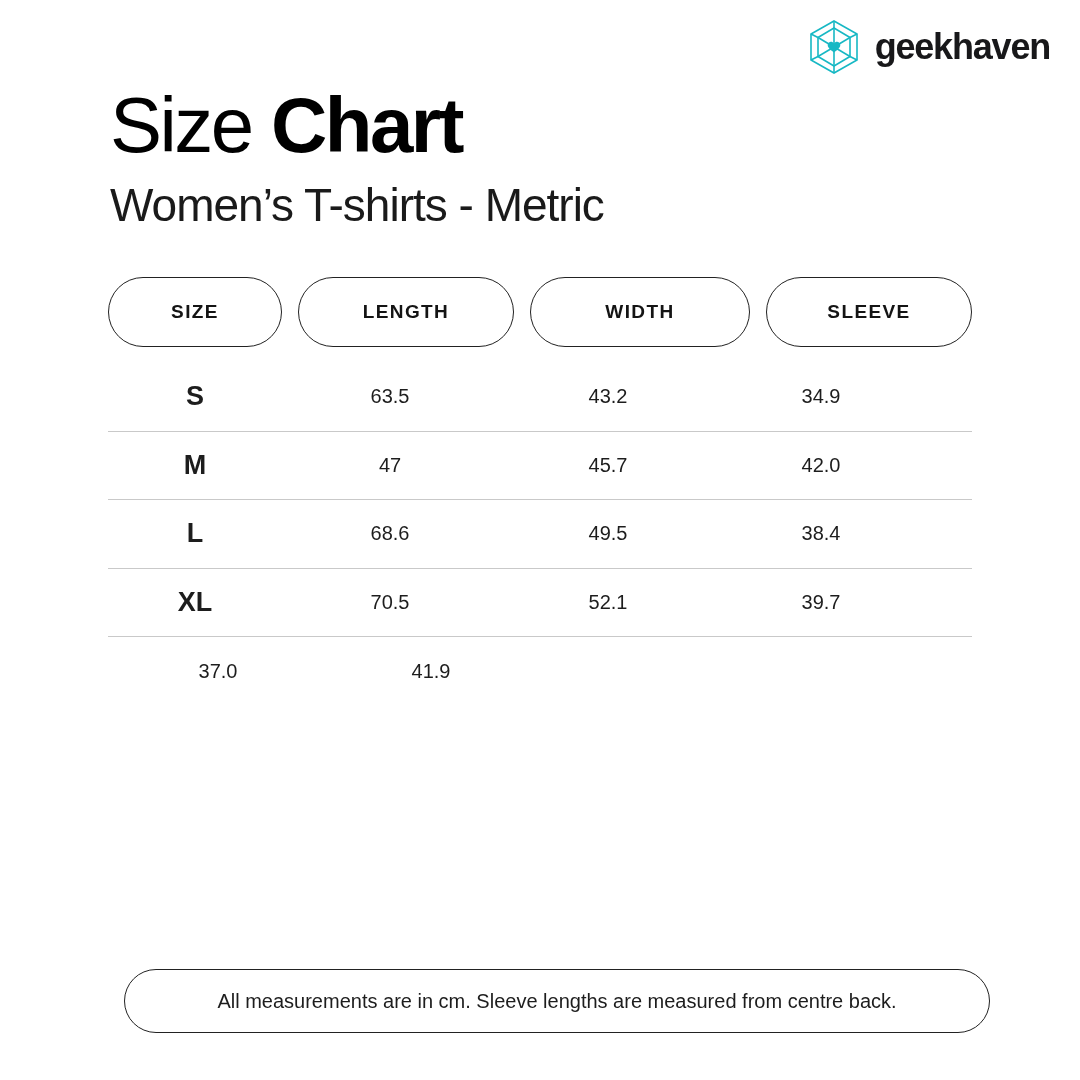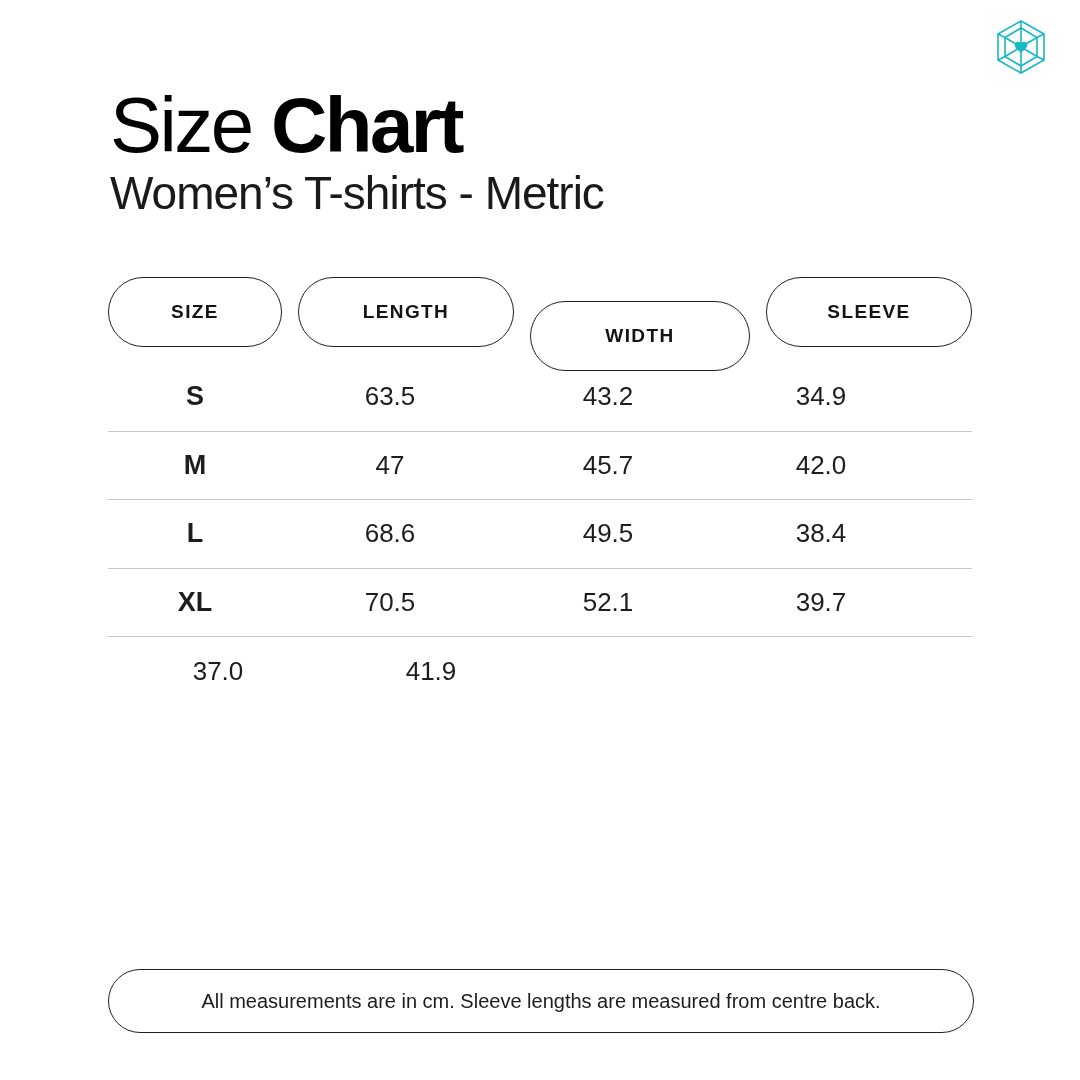--- a/index.html
+++ b/index.html
@@ -49,20 +49,21 @@
   .title {
     font-size: 78px;
     line-height: 1.02;
     letter-spacing: -2.5px;
     font-weight: 400;
     color: #000000;
     white-space: nowrap;
   }
   .title .strong { font-weight: bold; }
   .subtitle {
+    margin-top: 12px;
     font-size: 46px;
     letter-spacing: -1px;
     font-weight: 400;
     color: #1a1a1a;
     white-space: nowrap;
   }
 
   
   .header-row {
     position: absolute;
@@ -80,55 +81,55 @@
     display: flex;
     align-items: center;
     justify-content: center;
     font-size: 19px;
     font-weight: bold;
     letter-spacing: 1.4px;
     color: #141414;
     background: #fff;
   }
   .pill.w-length { width: 216px; }
-  .pill.w-width  { width: 220px; margin-top: 24px; }
+  .pill.w-width  { width: 220px; }
   .pill.w-sleeve { width: 206px; }
 
   
   .table {
     position: absolute;
     left: 108px;
     top: 363px;
     width: 864px;
   }
   .row {
     display: flex;
     align-items: center;
     height: 68.5px;
     border-bottom: 1.3px solid #c9c9c9;
   }
   .row:last-child { border-bottom: none; }
   .cell {
-    font-size: 26px;
+    font-size: 20px;
     color: #1d1d1d;
     text-align: center;
   }
   .cell-size {
     width: 174px;
     font-weight: bold;
     font-size: 27px;
   }
   .cell-length { width: 216px; }
   .cell-width  { width: 220px; }
   .cell-sleeve { width: 206px; }
 
   
   .note {
     position: absolute;
-    left: 108px;
+    left: 124px;
     top: 969px;
     width: 866px;
     height: 64px;
     border: 1.8px solid #222;
     border-radius: 32px;
     display: flex;
     align-items: center;
     justify-content: center;
     font-size: 20px;
     color: #1d1d1d;
@@ -157,20 +158,21 @@
           <line x1="13" y1="19.5" x2="29" y2="29"></line>
           <line x1="45" y1="19.5" x2="29" y2="29"></line>
           <line x1="29" y1="48" x2="29" y2="29"></line>
           <line x1="13" y1="38.5" x2="29" y2="29"></line>
           <line x1="45" y1="38.5" x2="29" y2="29"></line>
           <line x1="29" y1="10" x2="29" y2="29"></line>
         </g>
         <path d="M29 25.5c-1.6-3-6.3-2.2-6.3 1.6 0 3.2 4 5.6 6.3 7.6 2.3-2 6.3-4.4 6.3-7.6 0-3.8-4.7-4.6-6.3-1.6z" fill="#17b8c4"></path>
       </svg>
     </span>
+    <span class="brand-name">geekhaven</span>
   </div>
 
   <div class="title-block">
     <div class="title">
       <span>Size</span>
       <span class="strong">Chart</span>
     </div>
     <div class="subtitle">Women’s T-shirts - Metric</div>
   </div>
 

